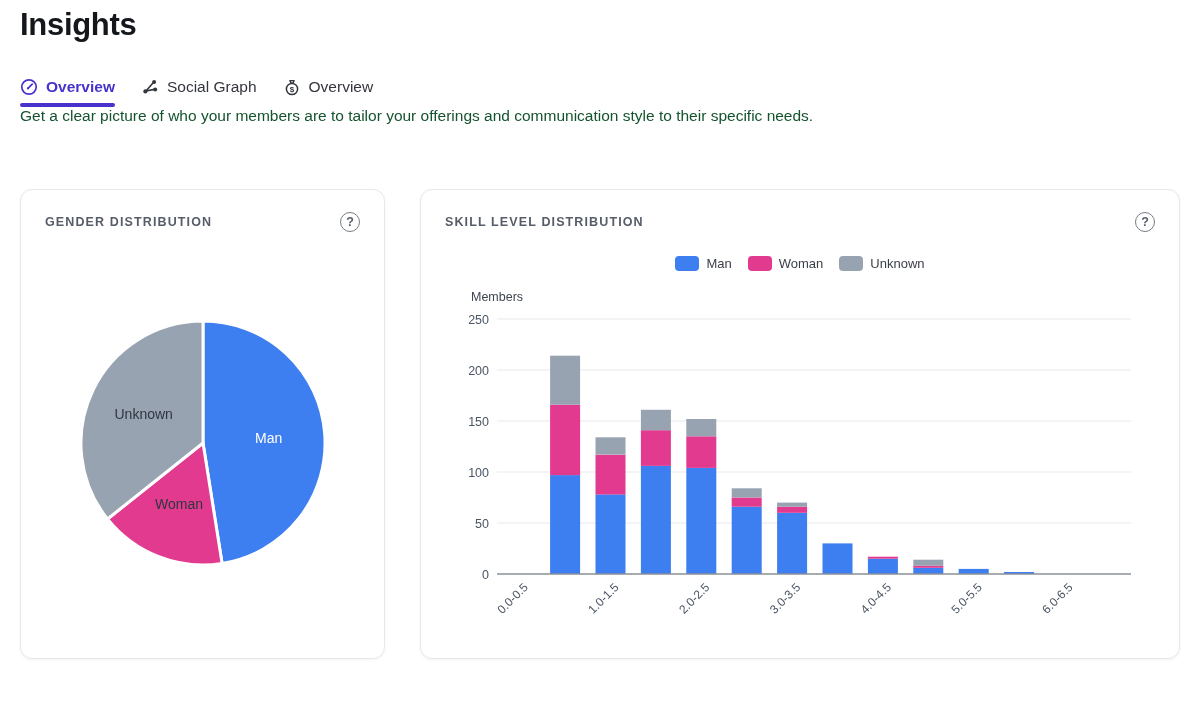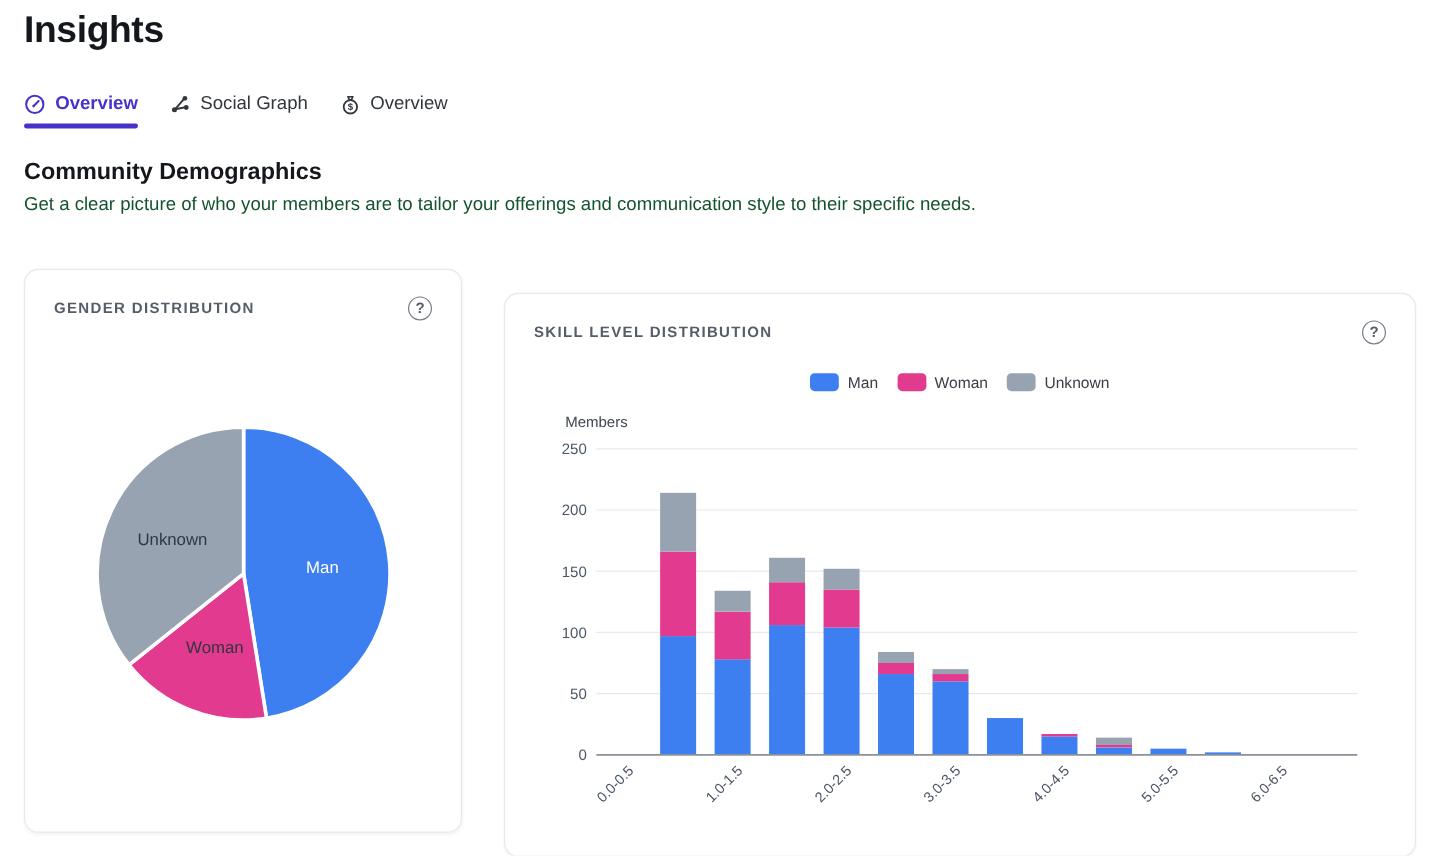--- a/index.html
+++ b/index.html
@@ -34,21 +34,21 @@
   .tab.active::after {
     content: ""; position: absolute; left: 0; right: 0; bottom: -7px;
     height: 4px; border-radius: 3px; background: #4733cc;
   }
 
   
   .section-title { margin-top: 32px; font-size: 19.5px; font-weight: 700; color: #14171c; }
   .section-subtitle { margin-top: 7px; font-size: 15.5px; color: #14532d; }
 
   
-  .cards { display: flex; gap: 35px; margin-top: 44px; align-items: flex-start; }
+  .cards { display: flex; gap: 35px; margin-top: 44px; align-items: flex-end; }
   .card {
     background: #fff;
     border: 1px solid #e6e8eb;
     border-radius: 12px;
     box-shadow: 0 1px 3px rgba(16,24,40,.05);
     padding: 22px 24px;
     height: 470px;
   }
   .card-gender { width: 365px; flex: 0 0 365px; }
   .card-skill  { flex: 1 1 auto; margin-top: 20px; }
@@ -113,21 +113,20 @@
         <svg width="18" height="18" viewBox="0 0 18 18" fill="none">
           <path d="M6.9 2.6 h4.2 l-1.2 2.5 h-1.8 Z" stroke="#33373d" stroke-width="1.4" stroke-linejoin="round"></path>
           <circle cx="9" cy="11" r="5.6" stroke="#33373d" stroke-width="1.5"></circle>
           <text x="9" y="13.8" text-anchor="middle" font-size="8" font-weight="bold" fill="#33373d">$</text>
         </svg>
       </span>
       <span>Overview</span>
     </div>
   </div>
 
-  <h2 class="section-title">Community Demographics</h2>
   <p class="section-subtitle">Get a clear picture of who your members are to tailor your offerings and communication style to their specific needs.</p>
 
   <div class="cards">
 
     <div class="card card-gender">
       <div class="card-header">
         <span class="card-title">GENDER DISTRIBUTION</span>
         <button class="help">?</button>
       </div>
       <div class="pie-wrap">

